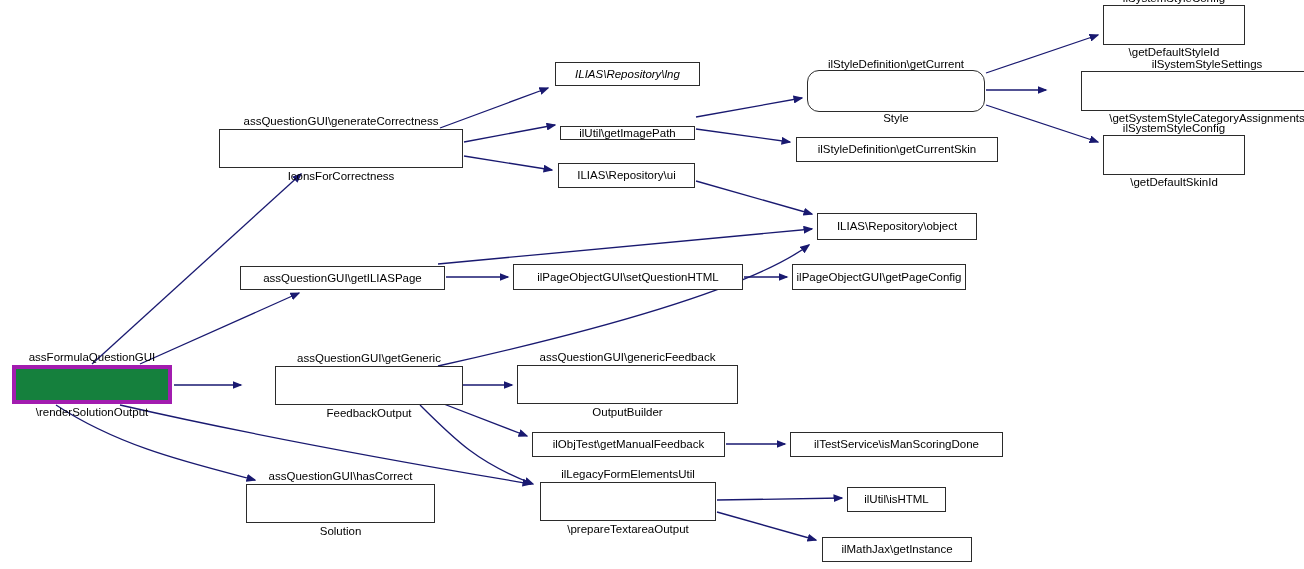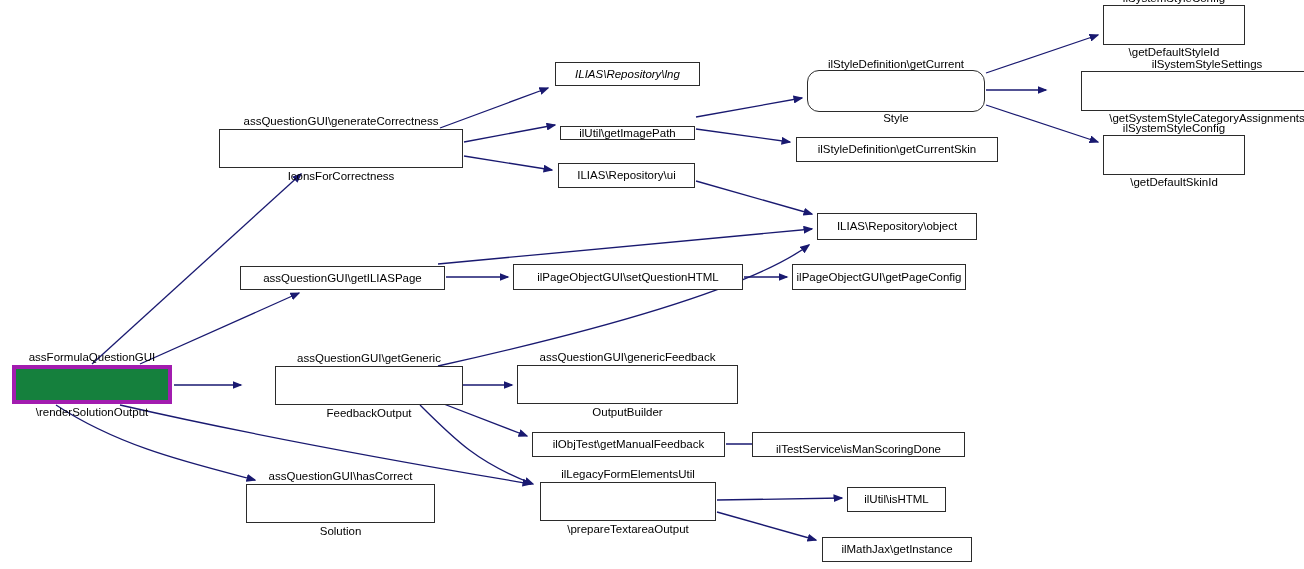--- a/index.html
+++ b/index.html
@@ -144,21 +144,21 @@
 
   <div class="node" style="left:517px;top:365px;width:221px;height:39px;">
     <span>assQuestionGUI\genericFeedback</span>
     <span>OutputBuilder</span>
   </div>
 
   <div class="node" style="left:532px;top:432px;width:193px;height:25px;">
     <span>ilObjTest\getManualFeedback</span>
   </div>
 
-  <div class="node" style="left:752px;top:432px;width:213px;height:25px;justify-content:flex-end;">
+  <div class="node" style="left:790px;top:432px;width:213px;height:25px;">
     <span>ilTestService\isManScoringDone</span>
   </div>
 
   <div class="node" style="left:540px;top:482px;width:176px;height:39px;">
     <span>ilLegacyFormElementsUtil</span>
     <span>\prepareTextareaOutput</span>
   </div>
 
   <div class="node" style="left:847px;top:487px;width:99px;height:25px;">
     <span>ilUtil\isHTML</span>

